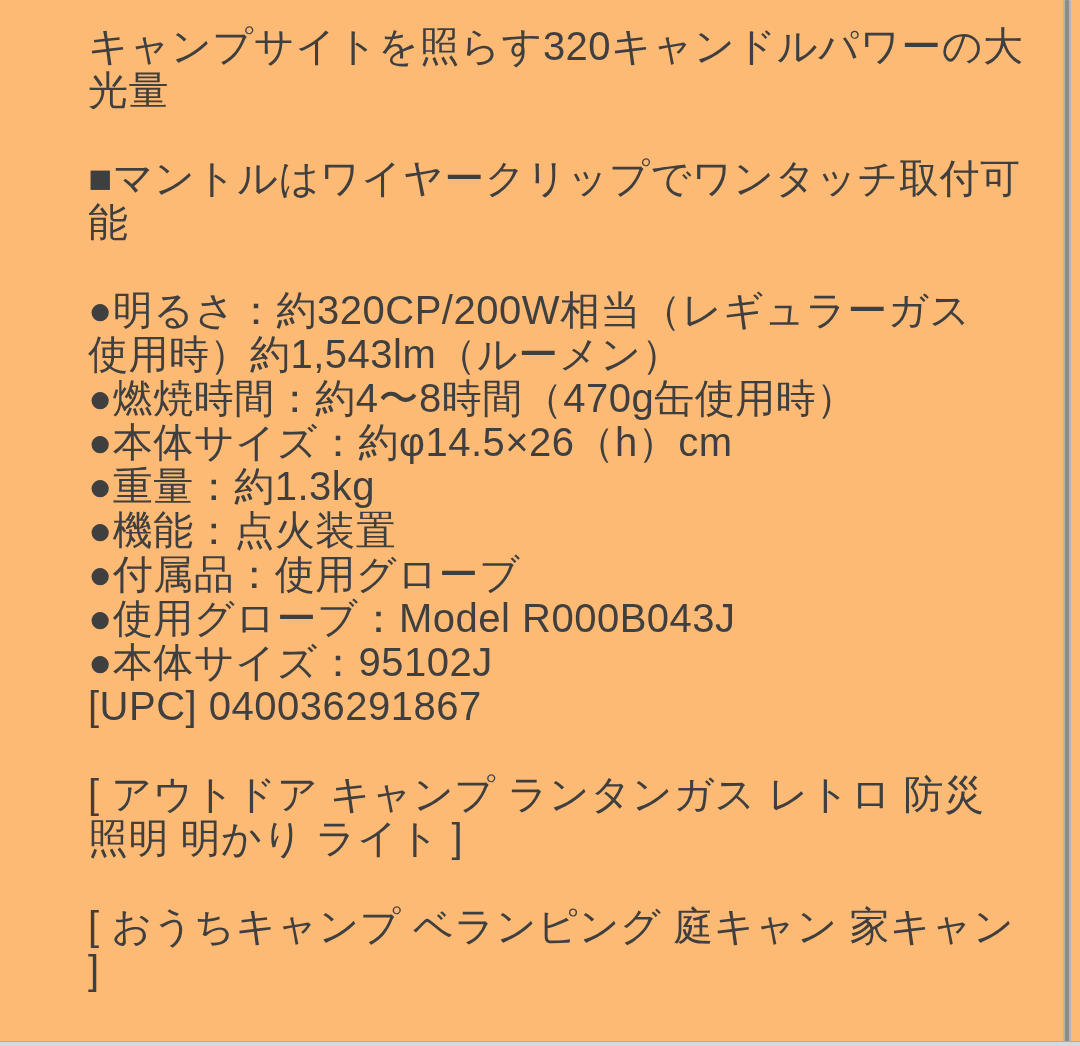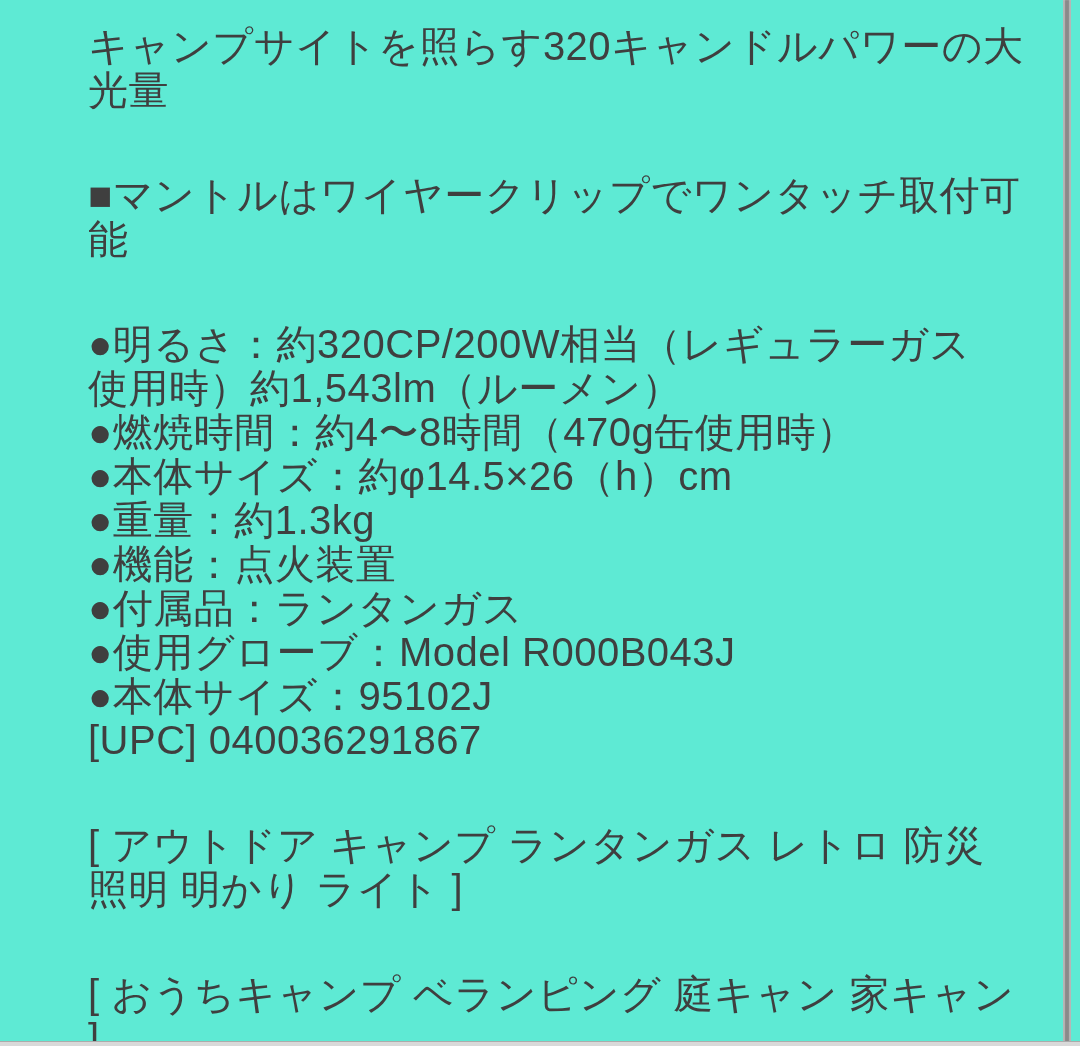--- a/index.html
+++ b/index.html
@@ -7,33 +7,33 @@
     width: 1080px;
     height: 1046px;
     background: #ffffff;
     overflow: hidden;
     position: relative;
     font-family: "Liberation Sans", "DejaVu Sans", sans-serif;
   }
   .page {
     position: absolute;
     inset: 0;
-    background: #5eead4;
+    background: #fdba74;
   }
   .desc {
     position: absolute;
     left: 88px;
     top: 24px;
     right: 0;
     font-size: 40px;
     line-height: 44px;
     letter-spacing: 0.5px;
     font-weight: 400;
   }
-  .para + .para { margin-top: 61px; }
+  .para + .para { margin-top: 44px; }
   .line {
     height: 44px;
     white-space: pre;
     overflow: visible;
   }
   .scrollbar {
     position: absolute;
     top: 0;
     right: 9px;
     width: 8px;
@@ -63,21 +63,21 @@
         <div class="line">■マントルはワイヤークリップでワンタッチ取付可</div>
         <div class="line">能</div>
       </div>
       <div class="para">
         <div class="line">●明るさ：約320CP/200W相当（レギュラーガス</div>
         <div class="line">使用時）約1,543lm（ルーメン）</div>
         <div class="line">●燃焼時間：約4〜8時間（470g缶使用時）</div>
         <div class="line">●本体サイズ：約φ14.5×26（h）cm</div>
         <div class="line">●重量：約1.3kg</div>
         <div class="line">●機能：点火装置</div>
-        <div class="line">●付属品：ランタンガス</div>
+        <div class="line">●付属品：使用グローブ</div>
         <div class="line">●使用グローブ：Model R000B043J</div>
         <div class="line">●本体サイズ：95102J</div>
         <div class="line">[UPC] 040036291867</div>
       </div>
       <div class="para">
         <div class="line">[ アウトドア キャンプ ランタンガス レトロ 防災</div>
         <div class="line">照明 明かり ライト ]</div>
       </div>
       <div class="para">
         <div class="line">[ おうちキャンプ ベランピング 庭キャン 家キャン</div>

